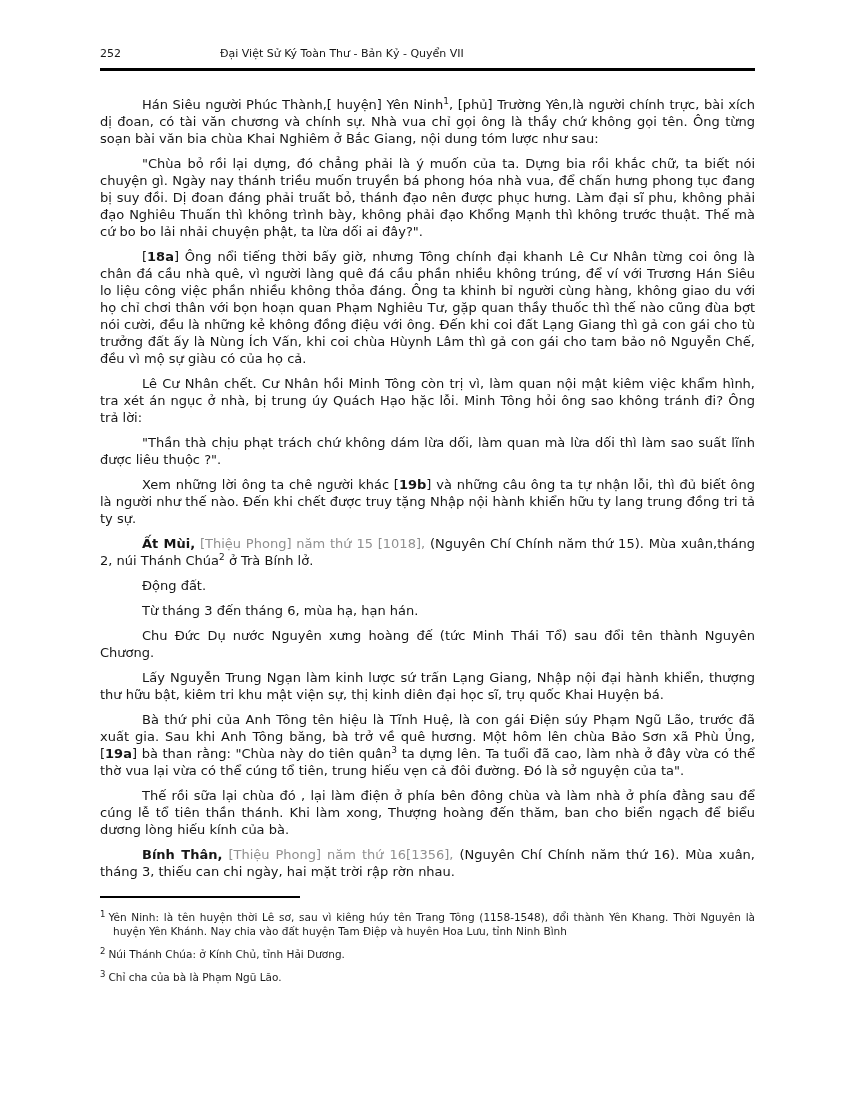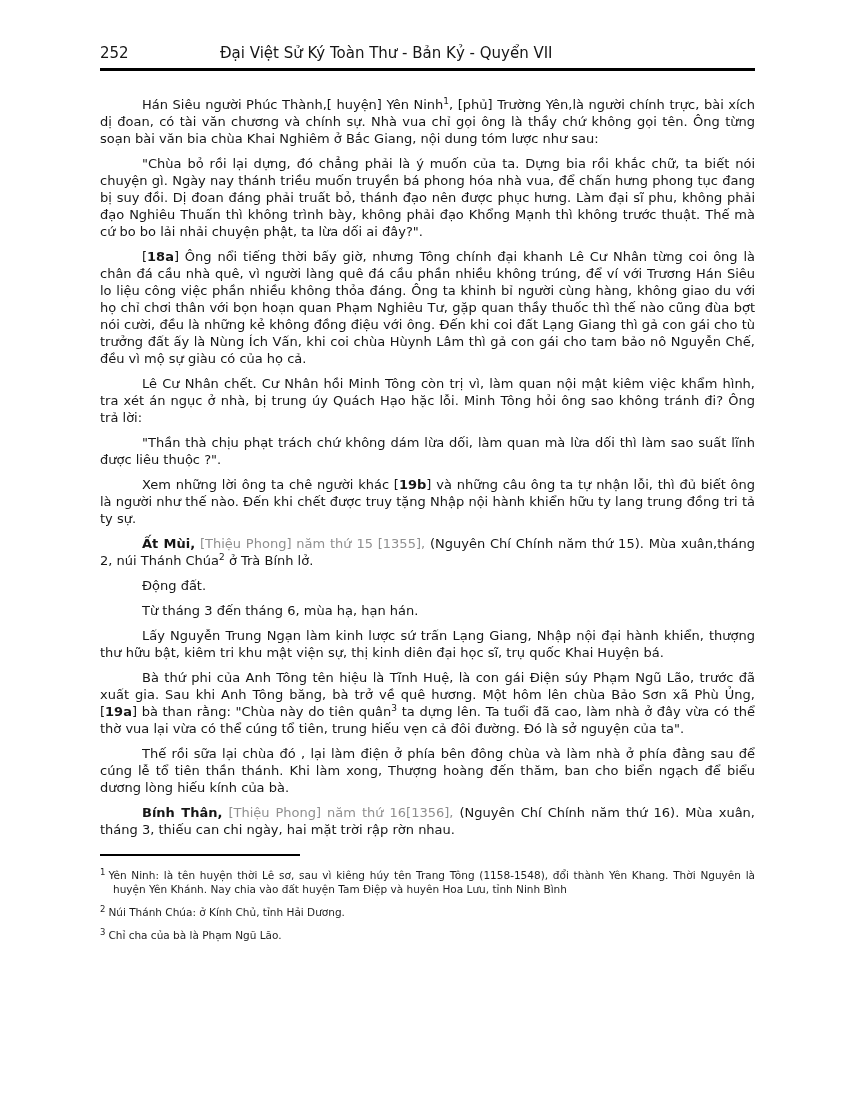--- a/index.html
+++ b/index.html
@@ -8,21 +8,21 @@
     width:850px; height:1100px;
     background:#ffffff;
     box-sizing:border-box;
     padding:44px 95px 0 100px;
     font-family:"DejaVu Sans","Liberation Sans",sans-serif;
     color:#161616;
     overflow:hidden;
   }
   .header {
     display:flex; align-items:baseline;
-    font-size:15px; line-height:19px;
+    font-size:11px; line-height:19px;
   }
   .header .page-num { width:120px; text-align:left; }
   .header .title    { flex:1; text-align:left; }
   .header .spacer   { width:120px; }
   .header-rule {
     border-top:3px solid #000000;
     margin-top:5px;
   }
   .bodytext {
     margin-top:25px;
@@ -76,28 +76,29 @@
     <p><span>"Chùa bỏ rồi lại dựng, đó chẳng phải là ý muốn của ta. Dựng bia rồi khắc chữ, ta biết nói chuyện gì. Ngày nay thánh triều muốn truyền bá phong hóa nhà vua, để chấn hưng phong tục đang bị suy đồi. Dị đoan đáng phải truất bỏ, thánh đạo nên được phục hưng. Làm đại sĩ phu, không phải đạo Nghiêu Thuấn thì không trình bày, không phải đạo Khổng Mạnh thì không trước thuật. Thế mà cứ bo bo lải nhải chuyện phật, ta lừa dối ai đây?".</span></p>
 
     <p><span>[</span><span class="b">18a</span><span>] Ông nổi tiếng thời bấy giờ, nhưng Tông chính đại khanh Lê Cư Nhân từng coi ông là chân đá cầu nhà quê, vì người làng quê đá cầu phần nhiều không trúng, để ví với Trương Hán Siêu lo liệu công việc phần nhiều không thỏa đáng. Ông ta khinh bỉ người cùng hàng, không giao du với họ chỉ chơi thân với bọn hoạn quan Phạm Nghiêu Tư, gặp quan thầy thuốc thì thế nào cũng đùa bợt nói cười, đều là những kẻ không đồng điệu với ông. Đến khi coi đất Lạng Giang thì gả con gái cho tù trưởng đất ấy là Nùng Ích Vấn, khi coi chùa Hùynh Lâm thì gả con gái cho tam bảo nô Nguyễn Chế, đều vì mộ sự giàu có của họ cả.</span></p>
 
     <p><span>Lê Cư Nhân chết. Cư Nhân hồi Minh Tông còn trị vì, làm quan nội mật kiêm việc khẩm hình, tra xét án ngục ở nhà, bị trung úy Quách Hạo hặc lỗi. Minh Tông hỏi ông sao không tránh đi? Ông trả lời:</span></p>
 
     <p><span>"Thần thà chịu phạt trách chứ không dám lừa dối, làm quan mà lừa dối thì làm sao suất lĩnh được liêu thuộc ?".</span></p>
 
     <p><span>Xem những lời ông ta chê người khác [</span><span class="b">19b</span><span>] và những câu ông ta tự nhận lỗi, thì đủ biết ông là người như thế nào. Đến khi chết được truy tặng Nhập nội hành khiển hữu ty lang trung đồng tri tả ty sự.</span></p>
 
-    <p><span class="b">Ất Mùi,</span><span class="era"> [Thiệu Phong] năm thứ 15 [1355],</span><span> (Nguyên Chí Chính năm thứ 15). Mùa xuân,tháng 2, núi Thánh Chúa</span><span class="sup">2</span><span> ở Trà Bính lở.</span></p>
+    <p><span class="b">Ất Mùi,</span><span class="era"> [Thiệu Phong] năm thứ 15 [1018],</span><span> (Nguyên Chí Chính năm thứ 15). Mùa xuân,tháng 2, núi Thánh Chúa</span><span class="sup">2</span><span> ở Trà Bính lở.</span></p>
 
     <p><span>Động đất.</span></p>
 
     <p><span>Từ tháng 3 đến tháng 6, mùa hạ, hạn hán.</span></p>
 
 
 
+    <p><span>Chu Đức Dụ nước Nguyên xưng hoàng đế (tức Minh Thái Tổ) sau đổi tên thành Nguyên Chương.</span></p>
 
     <p><span>Lấy Nguyễn Trung Ngạn làm kinh lược sứ trấn Lạng Giang, Nhập nội đại hành khiển, thượng thư hữu bật, kiêm tri khu mật viện sự, thị kinh diên đại học sĩ, trụ quốc Khai Huyện bá.</span></p>
 
     <p><span>Bà thứ phi của Anh Tông tên hiệu là Tĩnh Huệ, là con gái Điện súy Phạm Ngũ Lão, trước đã xuất gia. Sau khi Anh Tông băng, bà trở về quê hương. Một hôm lên chùa Bảo Sơn xã Phù Ủng, [</span><span class="b">19a</span><span>] bà than rằng: "Chùa này do tiên quân</span><span class="sup">3</span><span> ta dựng lên. Ta tuổi đã cao, làm nhà ở đây vừa có thể thờ vua lại vừa có thể cúng tổ tiên, trung hiếu vẹn cả đôi đường. Đó là sở nguyện của ta".</span></p>
 
     <p><span>Thế rồi sữa lại chùa đó , lại làm điện ở phía bên đông chùa và làm nhà ở phía đằng sau để cúng lễ tổ tiên thần thánh. Khi làm xong, Thượng hoàng đến thăm, ban cho biển ngạch để biểu dương lòng hiếu kính của bà.</span></p>
 
     <p><span class="b">Bính Thân,</span><span class="era"> [Thiệu Phong] năm thứ 16[1356],</span><span> (Nguyên Chí Chính năm thứ 16). Mùa xuân, tháng 3, thiếu can chi ngày, hai mặt trời rập rờn nhau.</span></p>
 
   </div>

